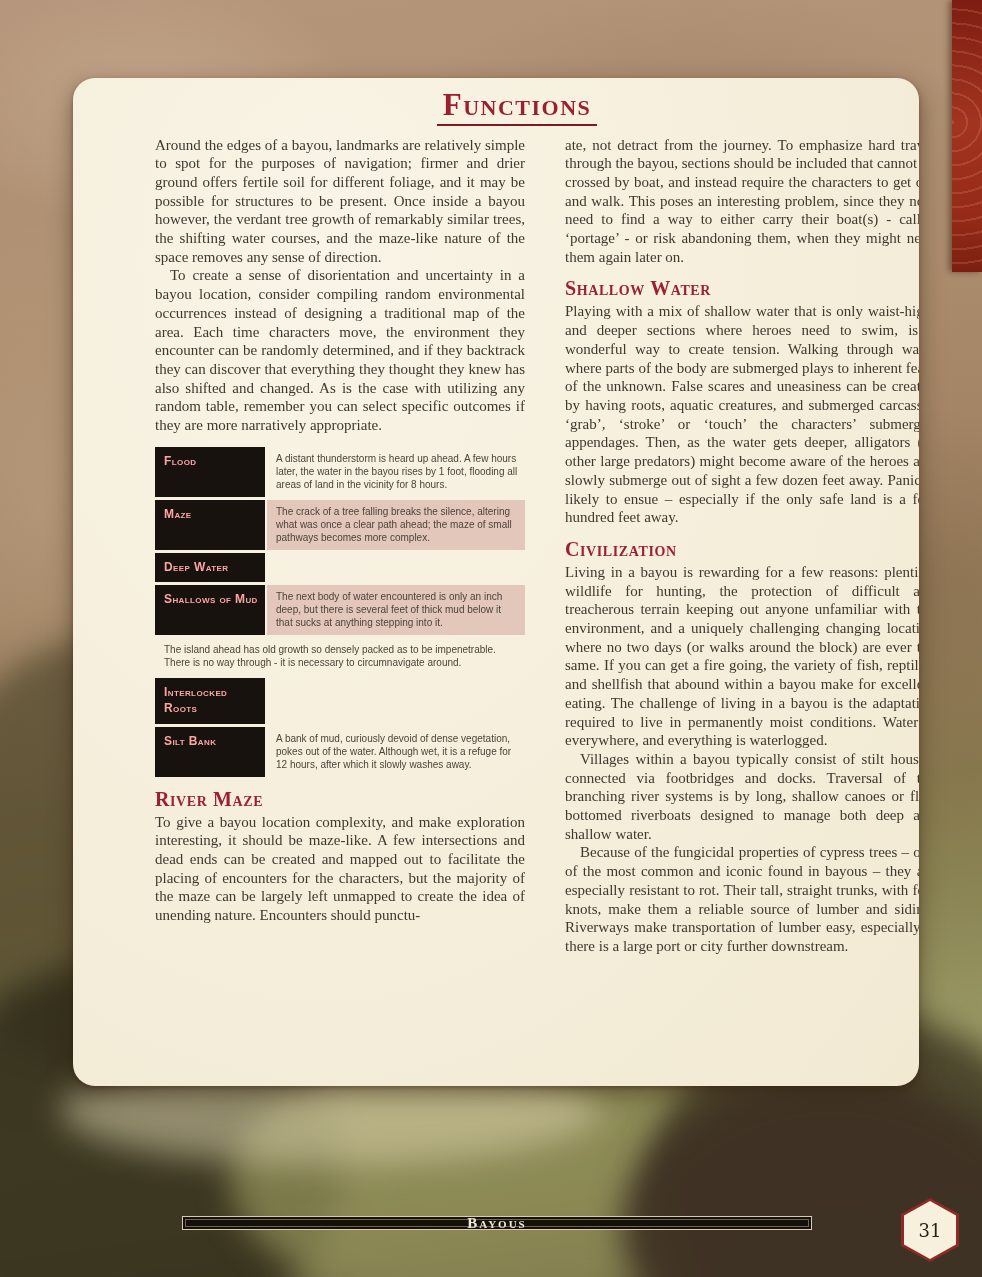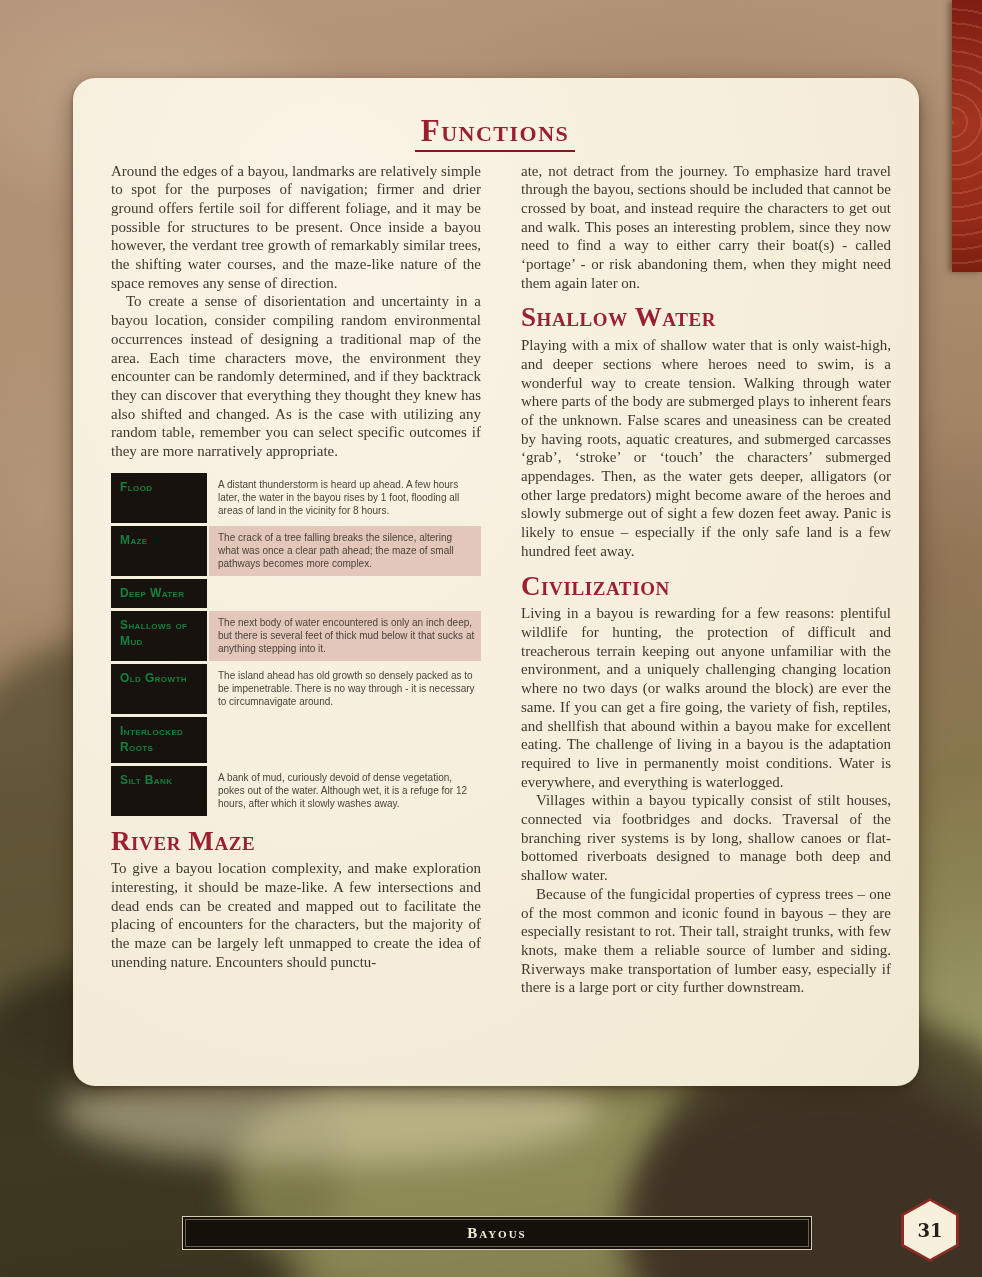--- a/index.html
+++ b/index.html
@@ -35,21 +35,21 @@
       linear-gradient(180deg,#7e1d12 0%,#a23420 45%,#952a18 80%,#7c1f10 100%);
     box-shadow:-3px 0 6px rgba(40,15,5,.45);
   }
 
   .page-card{
     position:absolute;z-index:3;left:73px;top:78px;width:846px;height:1008px;
     border-radius:22px;
     background:radial-gradient(ellipse at 30% 18%, #f9f4e6 0%, #f5eedb 55%, #f1e9d2 100%);
     box-shadow:0 8px 22px rgba(50,32,15,.5), 0 2px 4px rgba(50,32,15,.35);
   }
-  .page-inner{height:100%;padding:34px 40px 0 38px;box-sizing:border-box;overflow:hidden;}
+  .page-inner{height:100%;padding:8px 40px 0 38px;box-sizing:border-box;overflow:hidden;margin-left:44px;}
 
   .page-title{
     text-align:center;margin:0 0 10px 0;
   }
   .page-title span{
     display:inline-block;
     font-variant:small-caps;font-weight:600;font-size:31px;letter-spacing:1.5px;
     color:#9c1f2e;line-height:1.05;
     border-bottom:2px solid #7d1a22;padding:0 6px 2px 6px;
   }
@@ -57,41 +57,41 @@
   .columns{display:flex;gap:40px;}
   .col{width:370px;flex:none;}
 
   .body-p{
     margin:0;font-size:15px;line-height:18.7px;color:#3f382e;
     text-align:justify;
   }
   .body-p.indent{text-indent:15px;}
 
   .section-heading{
-    font-variant:small-caps;font-weight:600;font-size:27px;letter-spacing:.6px;
+    font-variant:small-caps;font-weight:600;font-size:20px;letter-spacing:.6px;
     color:#9c2030;margin:11px 0 3px 0;line-height:1.1;
   }
 
   .rpg-table{display:flex;flex-direction:column;gap:3px;margin:12px 0 8px 0;}
   .t-row{display:flex;gap:2px;}
   .t-label{
-    width:96px;flex:none;background:#17120e;color:#15803d;
+    width:110px;flex:none;background:#17120e;color:#fca5a5;
     font-family:"Liberation Sans",sans-serif;font-weight:700;
     font-variant:small-caps;font-size:12px;line-height:1.3;letter-spacing:.4px;
     padding:7px 4px 7px 9px;box-sizing:border-box;
   }
   .t-desc{
     flex:1;font-family:"Liberation Sans",sans-serif;
     font-size:10px;line-height:1.3;color:#4b443a;
     padding:5px 6px 6px 9px;box-sizing:border-box;
   }
   .t-row.alt .t-desc{background:#e3c7bb;}
 
   .footer-bar{
-    position:absolute;z-index:4;left:182px;top:1216px;width:630px;height:34px;
+    position:absolute;z-index:4;left:182px;top:1216px;width:630px;height:14px;
     background:#151009;border:1px solid #d8ccb4;box-sizing:border-box;
     display:flex;align-items:center;justify-content:center;
   }
   .footer-bar::after{
     content:"";position:absolute;inset:2px;border:1px solid rgba(216,204,180,.45);
     pointer-events:none;
   }
   .footer-label{
     font-variant:small-caps;font-weight:700;font-size:15px;letter-spacing:2px;
     color:#f0ead9;
@@ -102,21 +102,21 @@
     background:#8e2a24;
     clip-path:polygon(50% 0%,100% 25%,100% 75%,50% 100%,0% 75%,0% 25%);
     display:flex;align-items:center;justify-content:center;
   }
   .hex-badge .hex-inner{
     width:52px;height:58px;background:#f6f0dd;
     clip-path:polygon(50% 0%,100% 25%,100% 75%,50% 100%,0% 75%,0% 25%);
     display:flex;align-items:center;justify-content:center;
   }
   .hex-badge .page-num{
-    font-family:"DejaVu Serif",serif;font-weight:700;font-size:18px;color:#262118;
+    font-family:"DejaVu Serif",serif;font-weight:400;font-size:18px;color:#262118;
   }
 </style>
 </head>
 <body>
 
 <div class="canvas">
 
   <div class="blob trees-left-mid"></div>
   <div class="blob trees-left-dark"></div>
   <div class="blob marsh-center"></div>
@@ -148,21 +148,20 @@
               <div class="t-desc">The crack of a tree falling breaks the silence, altering what was once a clear path ahead; the maze of small pathways becomes more complex.</div>
             </div>
             <div class="t-row">
               <div class="t-label">Deep Water</div>
             </div>
             <div class="t-row alt">
               <div class="t-label">Shallows of Mud</div>
               <div class="t-desc">The next body of water encountered is only an inch deep, but there is several feet of thick mud below it that sucks at anything stepping into it.</div>
             </div>
             <div class="t-row">
-              <div class="t-label">Old Growth</div>
               <div class="t-desc">The island ahead has old growth so densely packed as to be impenetrable. There is no way through - it is necessary to circumnavigate around.</div>
             </div>
             <div class="t-row alt">
               <div class="t-label">Interlocked Roots</div>
             </div>
             <div class="t-row">
               <div class="t-label">Silt Bank</div>
               <div class="t-desc">A bank of mud, curiously devoid of dense vegetation, pokes out of the water. Although wet, it is a refuge for 12 hours, after which it slowly washes away.</div>
             </div>
           </div>

